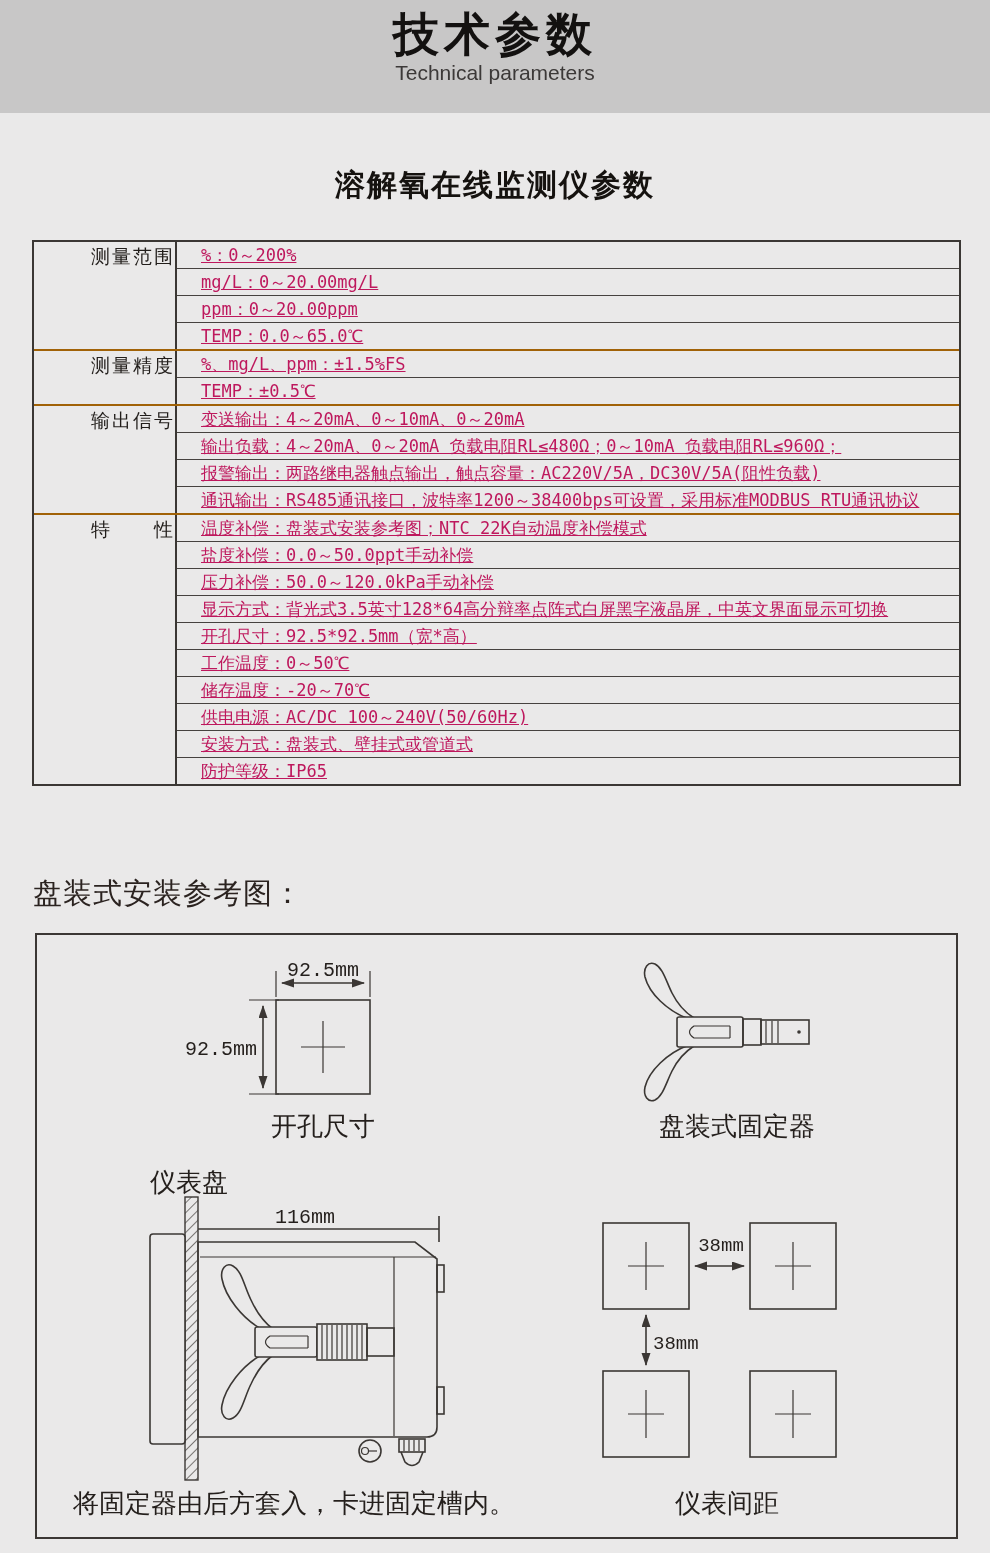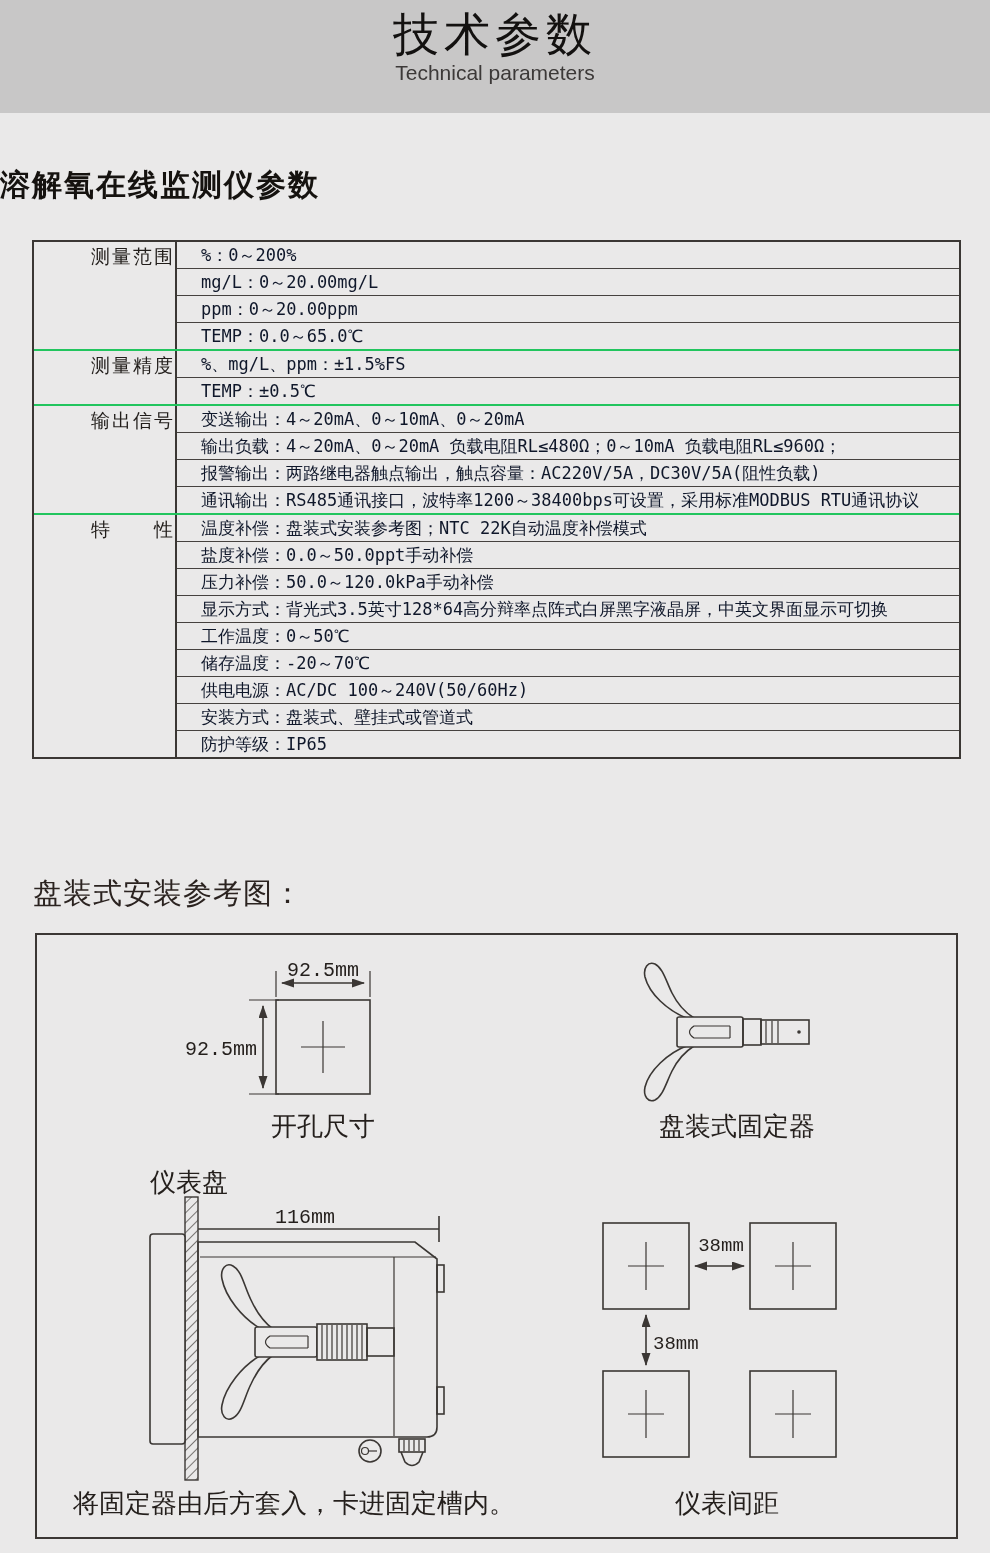--- a/index.html
+++ b/index.html
@@ -3,36 +3,36 @@
 <meta charset="utf-8">
 <style>
   html,body{margin:0;padding:0;}
   body{
     width:990px;height:1553px;position:relative;overflow:hidden;
     background:#eae9e9;color:#1d1916;
     font-family:"Liberation Sans",sans-serif;
   }
   
   .header-band{position:absolute;left:0;top:0;width:990px;height:113px;background:#c8c7c7;text-align:center;}
-  .header-title{font-size:46px;font-weight:400;letter-spacing:5px;padding-top:9px;color:#131110;line-height:1.1;}
+  .header-title{font-size:46px;font-weight:700;letter-spacing:5px;padding-top:9px;color:#131110;line-height:1.1;}
   .header-sub{font-size:21px;color:#3c3938;margin-top:1px;text-align:center;}
   
-  .section-title{position:absolute;left:0;top:165px;width:990px;
+  .section-title{position:absolute;left:0;top:165px;width:990px;text-align:center;
     font-size:30px;font-weight:700;letter-spacing:2px;color:#15120f;}
   
   .spec-table{position:absolute;left:32px;top:240px;width:929px;box-sizing:border-box;
     border:2px solid #3b3734;background:#eae9e9;}
-  .tgroup{display:flex;border-top:2px solid #22c55e;}
+  .tgroup{display:flex;border-top:2px solid #a16207;}
   .tgroup:first-child{border-top:none;}
   .tlabel{flex:0 0 143px;width:143px;box-sizing:border-box;border-right:2px solid #3b3734;
     font-size:19px;letter-spacing:2px;text-align:right;padding-top:2px;color:#211d1a;}
   .trows{flex:1;min-width:0;}
   .trow{height:26px;line-height:26px;border-top:1px solid #46423f;padding-left:24px;
-    font-size:17px;white-space:nowrap;overflow:hidden;color:#0f172a;
-    font-family:"DejaVu Sans Mono","Liberation Sans",sans-serif;}
+    font-size:17px;white-space:nowrap;overflow:hidden;color:#be185d;
+    font-family:"DejaVu Sans Mono","Liberation Sans",sans-serif;text-decoration:underline;}
   .trow:first-child{border-top:none;}
   
   .install-heading{position:absolute;left:33px;top:874px;font-size:29px;letter-spacing:1px;color:#2b2320;}
   .diagram-box{position:absolute;left:35px;top:933px;width:923px;height:606px;
     box-sizing:border-box;border:2px solid #3b3734;}
   .diagram-box svg{display:block;}
   
   .ln{stroke:#3b3734;stroke-width:1.6;fill:none;}
   .lnthin{stroke:#3b3734;stroke-width:1.2;fill:none;}
   .fillbg{fill:#eae9e9;}
@@ -77,20 +77,21 @@
       <div class="trow">通讯输出：RS485通讯接口，波特率1200～38400bps可设置，采用标准MODBUS RTU通讯协议</div>
     </div>
   </div>
   <div class="tgroup">
     <div class="tlabel">特　　性</div>
     <div class="trows">
       <div class="trow">温度补偿：盘装式安装参考图；NTC 22K自动温度补偿模式</div>
       <div class="trow">盐度补偿：0.0～50.0ppt手动补偿</div>
       <div class="trow">压力补偿：50.0～120.0kPa手动补偿</div>
       <div class="trow">显示方式：背光式3.5英寸128*64高分辩率点阵式白屏黑字液晶屏，中英文界面显示可切换</div>
+      <div class="trow">开孔尺寸：92.5*92.5mm（宽*高）</div>
       <div class="trow">工作温度：0～50℃</div>
       <div class="trow">储存温度：-20～70℃</div>
       <div class="trow">供电电源：AC/DC 100～240V(50/60Hz)</div>
       <div class="trow">安装方式：盘装式、壁挂式或管道式</div>
       <div class="trow">防护等级：IP65</div>
     </div>
   </div>
 </div>
 
 <div class="install-heading">盘装式安装参考图：</div>

